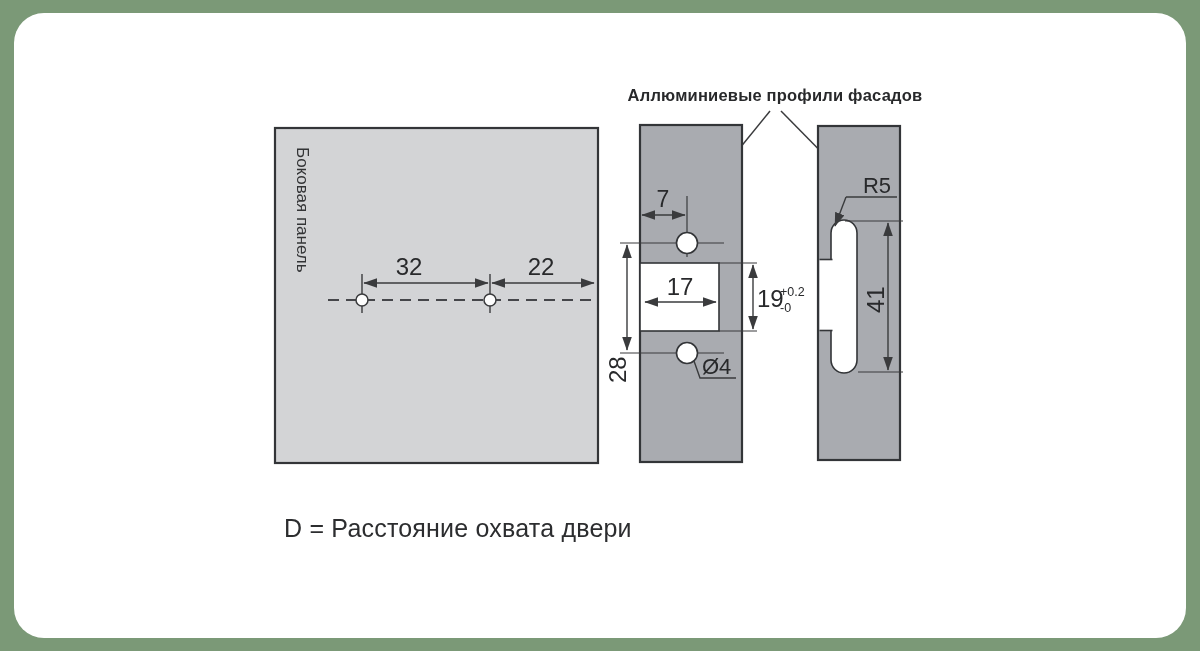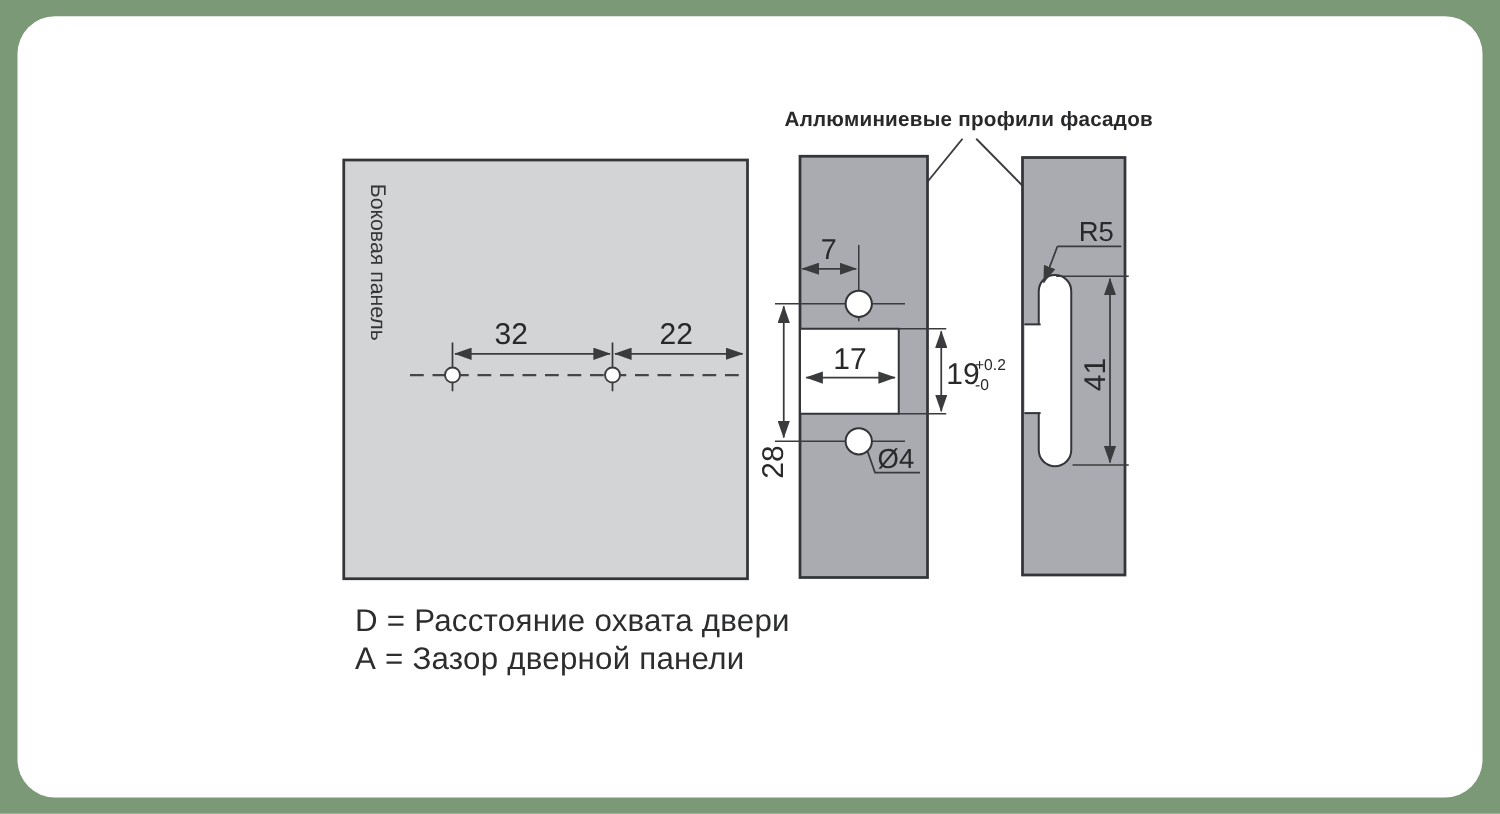--- a/index.html
+++ b/index.html
@@ -15,21 +15,21 @@
   }
   svg.drawing{position:absolute;left:0;top:0;width:1200px;height:651px;}
   svg text{fill:#28292b;}
   .dim-num{font-size:24px;font-weight:500;}
   .dim-num-sm{font-size:23px;font-weight:500;}
   .tol{font-size:12.5px;font-weight:500;}
   .callout{font-size:22px;font-weight:500;}
   .top-label{font-size:16.5px;font-weight:700;letter-spacing:.2px;}
   .panel-label{font-size:17px;font-weight:500;fill:#333436;}
   .legend{
-    position:absolute;left:284px;top:482px;
+    position:absolute;left:284px;top:513px;
     font-size:25px;line-height:30px;color:#2c2d2f;letter-spacing:.2px;
   }
 </style>
 </head>
 <body>
 
 <div class="card"></div>
 
 <svg class="drawing" viewBox="0 0 1200 651">
   <defs>
@@ -104,14 +104,13 @@
     <text class="dim-num" transform="translate(884 313) rotate(-90)">41</text>
 
     <text class="callout" x="877" y="193" text-anchor="middle">R5</text>
     <line x1="846" y1="197" x2="897" y2="197" stroke="#3a3b3d" stroke-width="1.4"></line>
     <line x1="846" y1="197" x2="835" y2="226" stroke="#3a3b3d" stroke-width="1.4" marker-end="url(#arr)"></line>
   </g>
 </svg>
 
 <div class="legend">
   <div>D = Расстояние охвата двери</div>
-  <div>А =  Зазор дверной панели</div>
 </div>
 
 </body></html>

